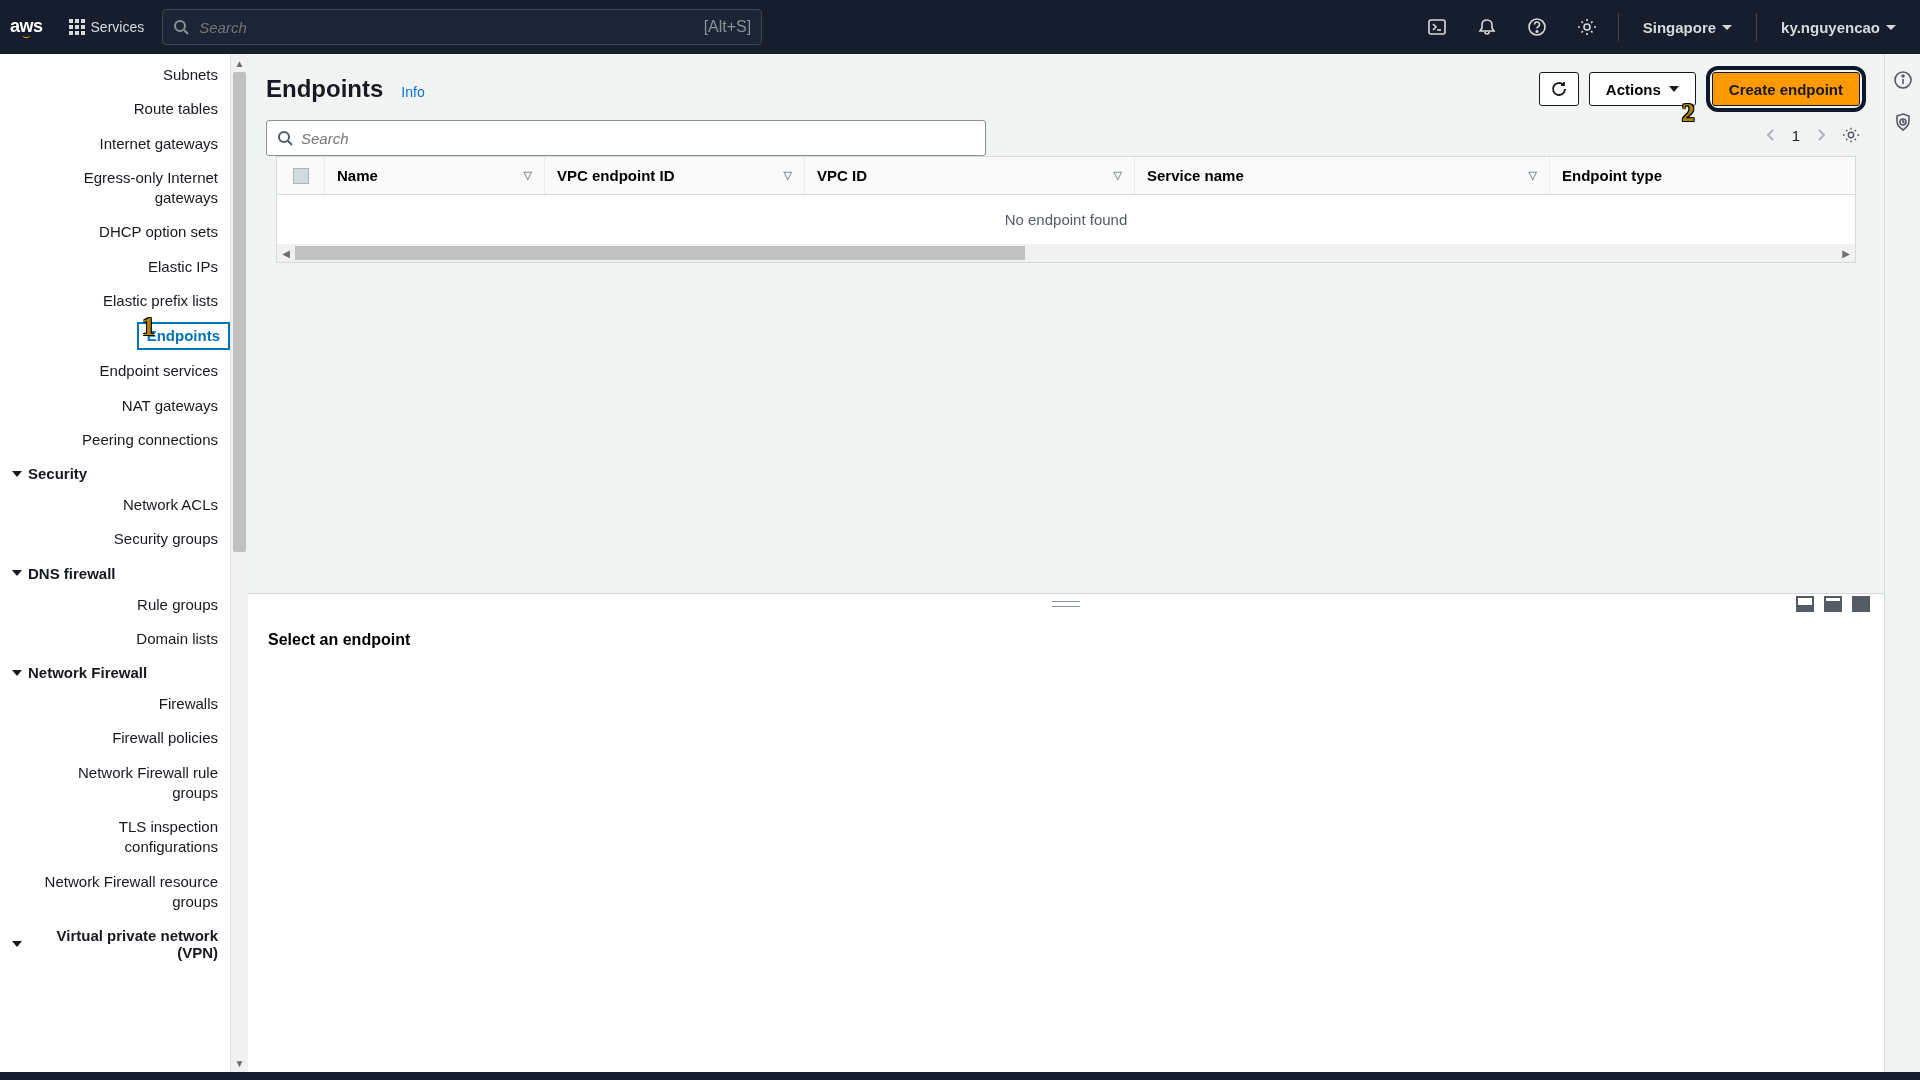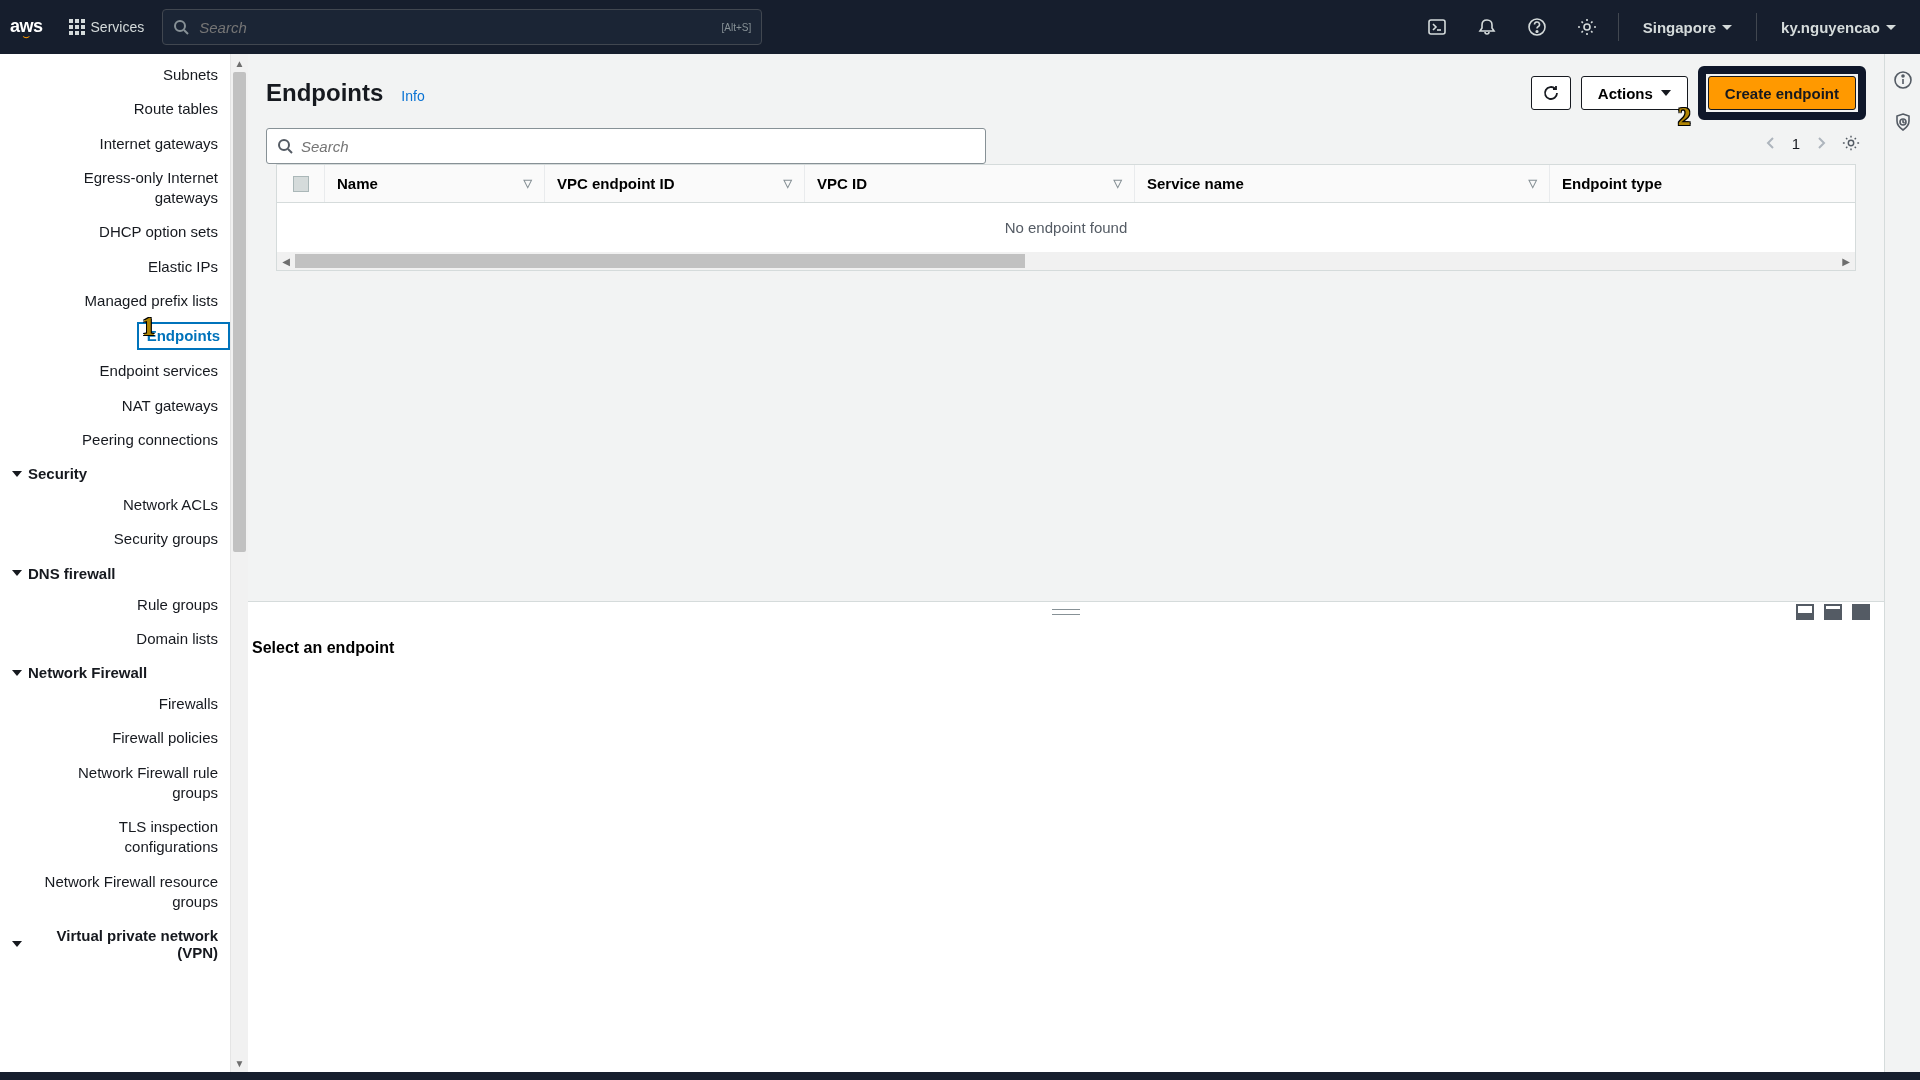--- a/index.html
+++ b/index.html
@@ -21,21 +21,21 @@
 }
 .grid-icon { display:inline-grid; grid-template-columns:repeat(3,4px); grid-template-rows:repeat(3,4px); gap:2px;}
 .grid-icon span{ background:#d5dbdb; width:4px; height:4px;}
 .searchbar {
   display:flex; align-items:center; background:#1b2535; border:1px solid #414750; border-radius:4px;
   height:36px; width:600px; padding:0 10px; gap:10px; color:#879196;
 }
 .searchbar input {
   flex:1; background:transparent; border:none; outline:none; color:#d5dbdb; font-size:15px; font-style:italic;
 }
-.searchbar .kbd { color:#879196; font-size:10px;}
+.searchbar .kbd { color:#879196; font-size:16px;}
 .nav-icon-btn { width:42px; height:42px; display:flex; align-items:center; justify-content:center; cursor:pointer; color:#d5dbdb;}
 .nav-text-btn { display:flex; align-items:center; gap:6px; padding:0 14px; height:42px; cursor:pointer; color:#d5dbdb; font-size:15px;font-weight:bold;}
 .nav-sep { width:1px; height:28px; background:#414750; margin:0 2px;}
 .caret-down { width:0; height:0; border-left:5px solid transparent; border-right:5px solid transparent; border-top:5px solid #d5dbdb;}
 
 
 .shell { display:flex; height:calc(1080px - 54px - 8px); }
 .sidebar-wrap { width:248px; background:#fff; position:relative; display:flex;text-align:right;}
 .sidebar { flex:1; overflow-y:auto; padding:4px 0 20px 0; font-size:15px; color:#16191f;}
 .sidebar::-webkit-scrollbar{width:0;}
@@ -58,21 +58,21 @@
 
 
 .page-header{ display:flex; align-items:center; padding:12px 18px 8px 18px; gap:10px;}
 .page-title{ font-size:24px; font-weight:700; color:#16191f;}
 .info-link{ color:#0972d3; font-size:14px; cursor:pointer; margin-left:8px; margin-top:6px;}
 .hdr-spacer{flex:1;}
 .btn{ height:34px; border:1px solid #16191f; background:#fff; border-radius:3px; display:flex; align-items:center; padding:0 16px; font-size:15px; cursor:pointer; gap:8px; font-weight:700;}
 .btn.icon-only{padding:0 10px;}
 .btn-primary{ background:#ff9900; border:2px solid #1f6feb; color:#16191f; font-weight:700; box-shadow:0 0 0 2px #1f6feb; position:relative;}
 
-.create-wrap{ border:8px solid #0f172a; padding:2px; border-radius:6px; position:relative;}
+.create-wrap{ border:4px solid #0f172a; padding:2px; border-radius:12px; position:relative;}
 .btn-primary.orig{ background:#ff9900; border:1px solid #16191f; box-shadow:none;}
 
 .caret-dark{ width:0;height:0;border-left:5px solid transparent;border-right:5px solid transparent;border-top:6px solid #16191f;}
 
 
 .filter-row{ padding:0 18px;}
 .filter-input{ width:720px; height:36px; border:1px solid #879196; border-radius:3px; background:#fff; display:flex; align-items:center; padding:0 10px; gap:8px;}
 .filter-input input{ flex:1; border:none; outline:none; font-size:15px; font-style:italic; color:#555;}
 
 
@@ -99,21 +99,21 @@
 
 .table-area{ height:330px; background:#f2f3f3;}
 .split-handle{ height:20px; display:flex; align-items:center; justify-content:center; border-top:1px solid #d5dbdb; position:relative; background:#fff;}
 .split-grip{ width:28px; height:6px; display:flex; flex-direction:column; justify-content:space-between;}
 .split-grip div{height:1px;background:#879196;}
 .layout-icons{ position:absolute; right:14px; top:2px; display:flex; gap:10px;}
 .layout-icons .licon{ width:18px;height:16px;border:2px solid #545b64; position:relative;}
 .licon.a::after{content:"";position:absolute;left:0;right:0;bottom:0;height:5px;background:#545b64;}
 .licon.b::after{content:"";position:absolute;left:0;right:0;bottom:0;height:9px;background:#545b64;}
 .licon.c{background:#545b64;}
-.detail-pane{ flex:1; background:#fff; padding:18px 4px;}
+.detail-pane{ flex:1; background:#fff; padding:18px 20px;}
 .detail-title{ font-weight:700; font-size:16px;}
 
 .footer-bar{ height:8px; background:#161e2d;}
 
 svg{display:block;}
 </style>
 </head>
 <body>
 
 <div class="topnav">
@@ -187,21 +187,21 @@
 <div class="shell">
 
   <div class="sidebar-wrap">
     <div class="sidebar">
       <div class="nav-item plain">Subnets</div>
       <div class="nav-item plain">Route tables</div>
       <div class="nav-item plain">Internet gateways</div>
       <div class="nav-item plain">Egress-only Internet gateways</div>
       <div class="nav-item plain">DHCP option sets</div>
       <div class="nav-item plain">Elastic IPs</div>
-      <div class="nav-item plain">Managed prefix lists</div>
+      <div class="nav-item plain">Elastic prefix lists</div>
       <div style="position:relative; padding:4px 0;">
         <span class="nav-item active">Endpoints</span>
         <span class="annot" style="left:142px; top:-6px;">1</span>
       </div>
       <div class="nav-item plain">Endpoint services</div>
       <div class="nav-item plain">NAT gateways</div>
       <div class="nav-item plain">Peering connections</div>
 
       <div class="nav-group">
           <span class="tri-down"></span>

